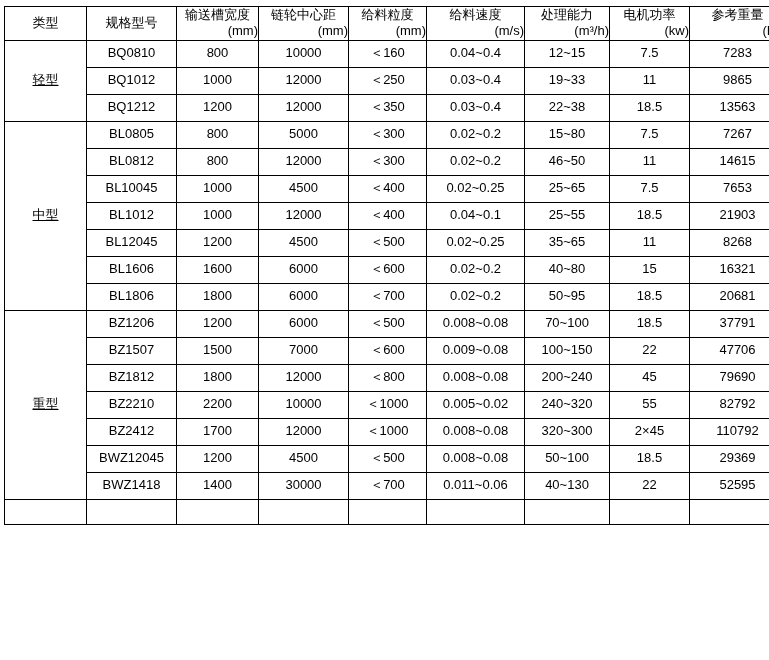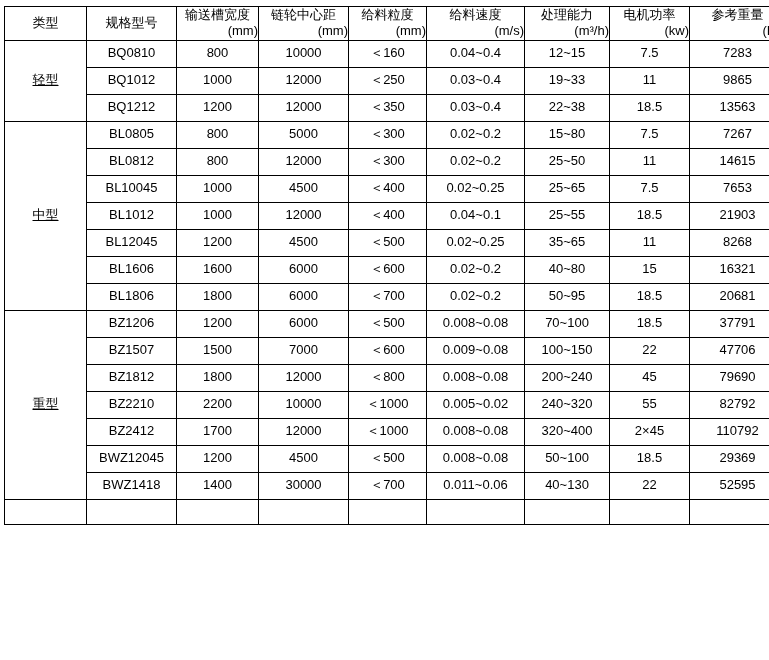--- a/index.html
+++ b/index.html
@@ -167,21 +167,21 @@
         <td>15~80</td>
         <td>7.5</td>
         <td>7267</td>
       </tr>
       <tr>
         <td>BL0812</td>
         <td>800</td>
         <td>12000</td>
         <td>＜300</td>
         <td>0.02~0.2</td>
-        <td>25~50</td>
+        <td>46~50</td>
         <td>11</td>
         <td>14615</td>
       </tr>
       <tr>
         <td>BL10045</td>
         <td>1000</td>
         <td>4500</td>
         <td>＜400</td>
         <td>0.02~0.25</td>
         <td>25~65</td>
@@ -269,21 +269,21 @@
         <td>240~320</td>
         <td>55</td>
         <td>82792</td>
       </tr>
       <tr>
         <td>BZ2412</td>
         <td>1700</td>
         <td>12000</td>
         <td>＜1000</td>
         <td>0.008~0.08</td>
-        <td>320~400</td>
+        <td>320~300</td>
         <td>2×45</td>
         <td>110792</td>
       </tr>
       <tr>
         <td>BWZ12045</td>
         <td>1200</td>
         <td>4500</td>
         <td>＜500</td>
         <td>0.008~0.08</td>
         <td>50~100</td>

